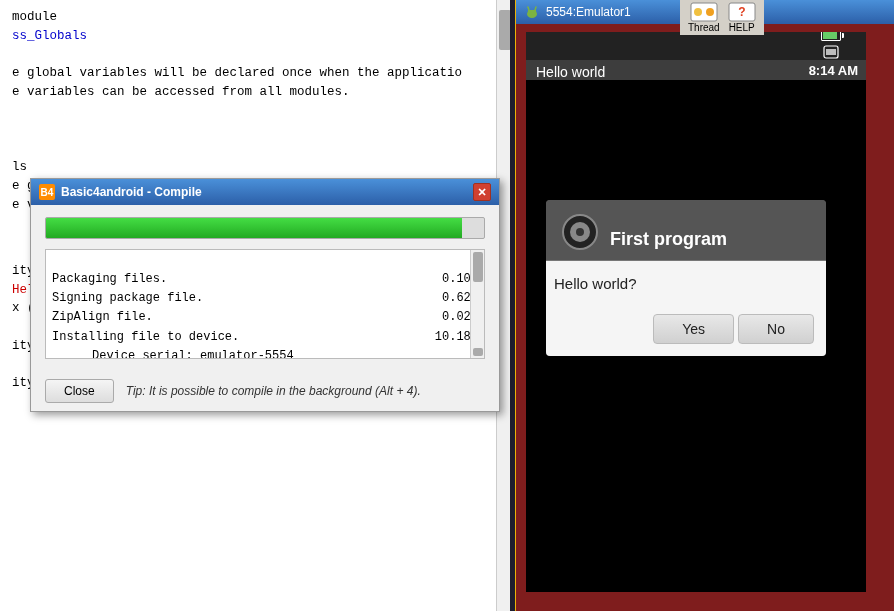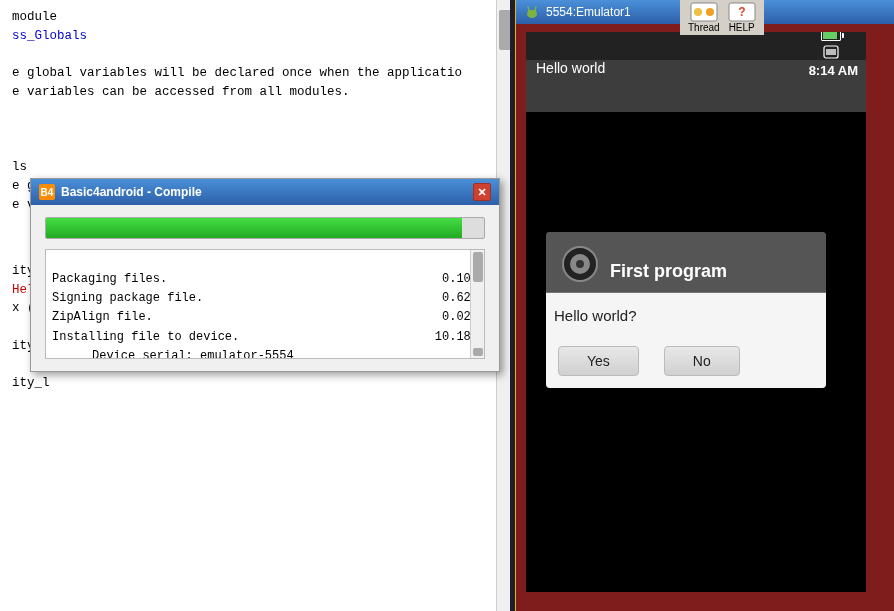--- a/index.html
+++ b/index.html
@@ -297,23 +297,23 @@
       color: #fff;
       font-size: 13px;
       font-family: Arial, sans-serif;
       font-weight: bold;
       margin-left: 4px;
     }
 
     
     .action-bar {
       background: #3d3d3d;
-      height: 52px;
-      display: flex;
-      align-items: flex-start;
+      height: 20px;
+      display: flex;
+      align-items: flex-end;
       padding: 0 10px;
     }
 
     .action-bar-title {
       color: #fff;
       font-size: 14px;
       font-family: Arial, sans-serif;
     }
 
     
@@ -390,22 +390,22 @@
       color: #222;
       padding: 14px 8px;
       font-size: 15px;
       font-family: Arial, sans-serif;
     }
 
     .alert-buttons {
       background: #f5f5f5;
       display: flex;
       padding: 8px 12px 12px;
-      gap: 25px;
-      justify-content: flex-start;
+      gap: 4px;
+      justify-content: flex-end;
     }
 
     .alert-btn {
       padding: 6px 28px;
       border-radius: 4px;
       font-size: 14px;
       font-family: Arial, sans-serif;
       cursor: pointer;
       background: linear-gradient(to bottom, #e8e8e8, #d0d0d0);
       border: 1px solid #bbb;
@@ -494,20 +494,24 @@
           <span>Completed successfully.</span>
           <span></span>
         </div>
       </div>
       <div class="log-scrollbar">
         <div class="log-scroll-thumb"></div>
         <div class="log-scroll-bottom-thumb"></div>
       </div>
     </div>
   </div>
+  <div class="dialog-footer">
+    <button class="close-button">Close</button>
+    <span class="tip-text">Tip: It is possible to compile in the background (Alt + 4).</span>
+  </div>
 </div>
 
 <div class="emulator-panel">
   <div class="emulator-titlebar">
     <div class="android-icon">
       <svg width="14" height="14" viewBox="0 0 14 14" fill="none">
         <ellipse cx="7" cy="9" rx="5" ry="4" fill="#7cb342"></ellipse>
         <rect x="3" y="5" width="8" height="5" fill="#7cb342"></rect>
         <line x1="4" y1="5" x2="3" y2="2" stroke="#7cb342" stroke-width="1.5" stroke-linecap="round"></line>
         <line x1="10" y1="5" x2="11" y2="2" stroke="#7cb342" stroke-width="1.5" stroke-linecap="round"></line>

